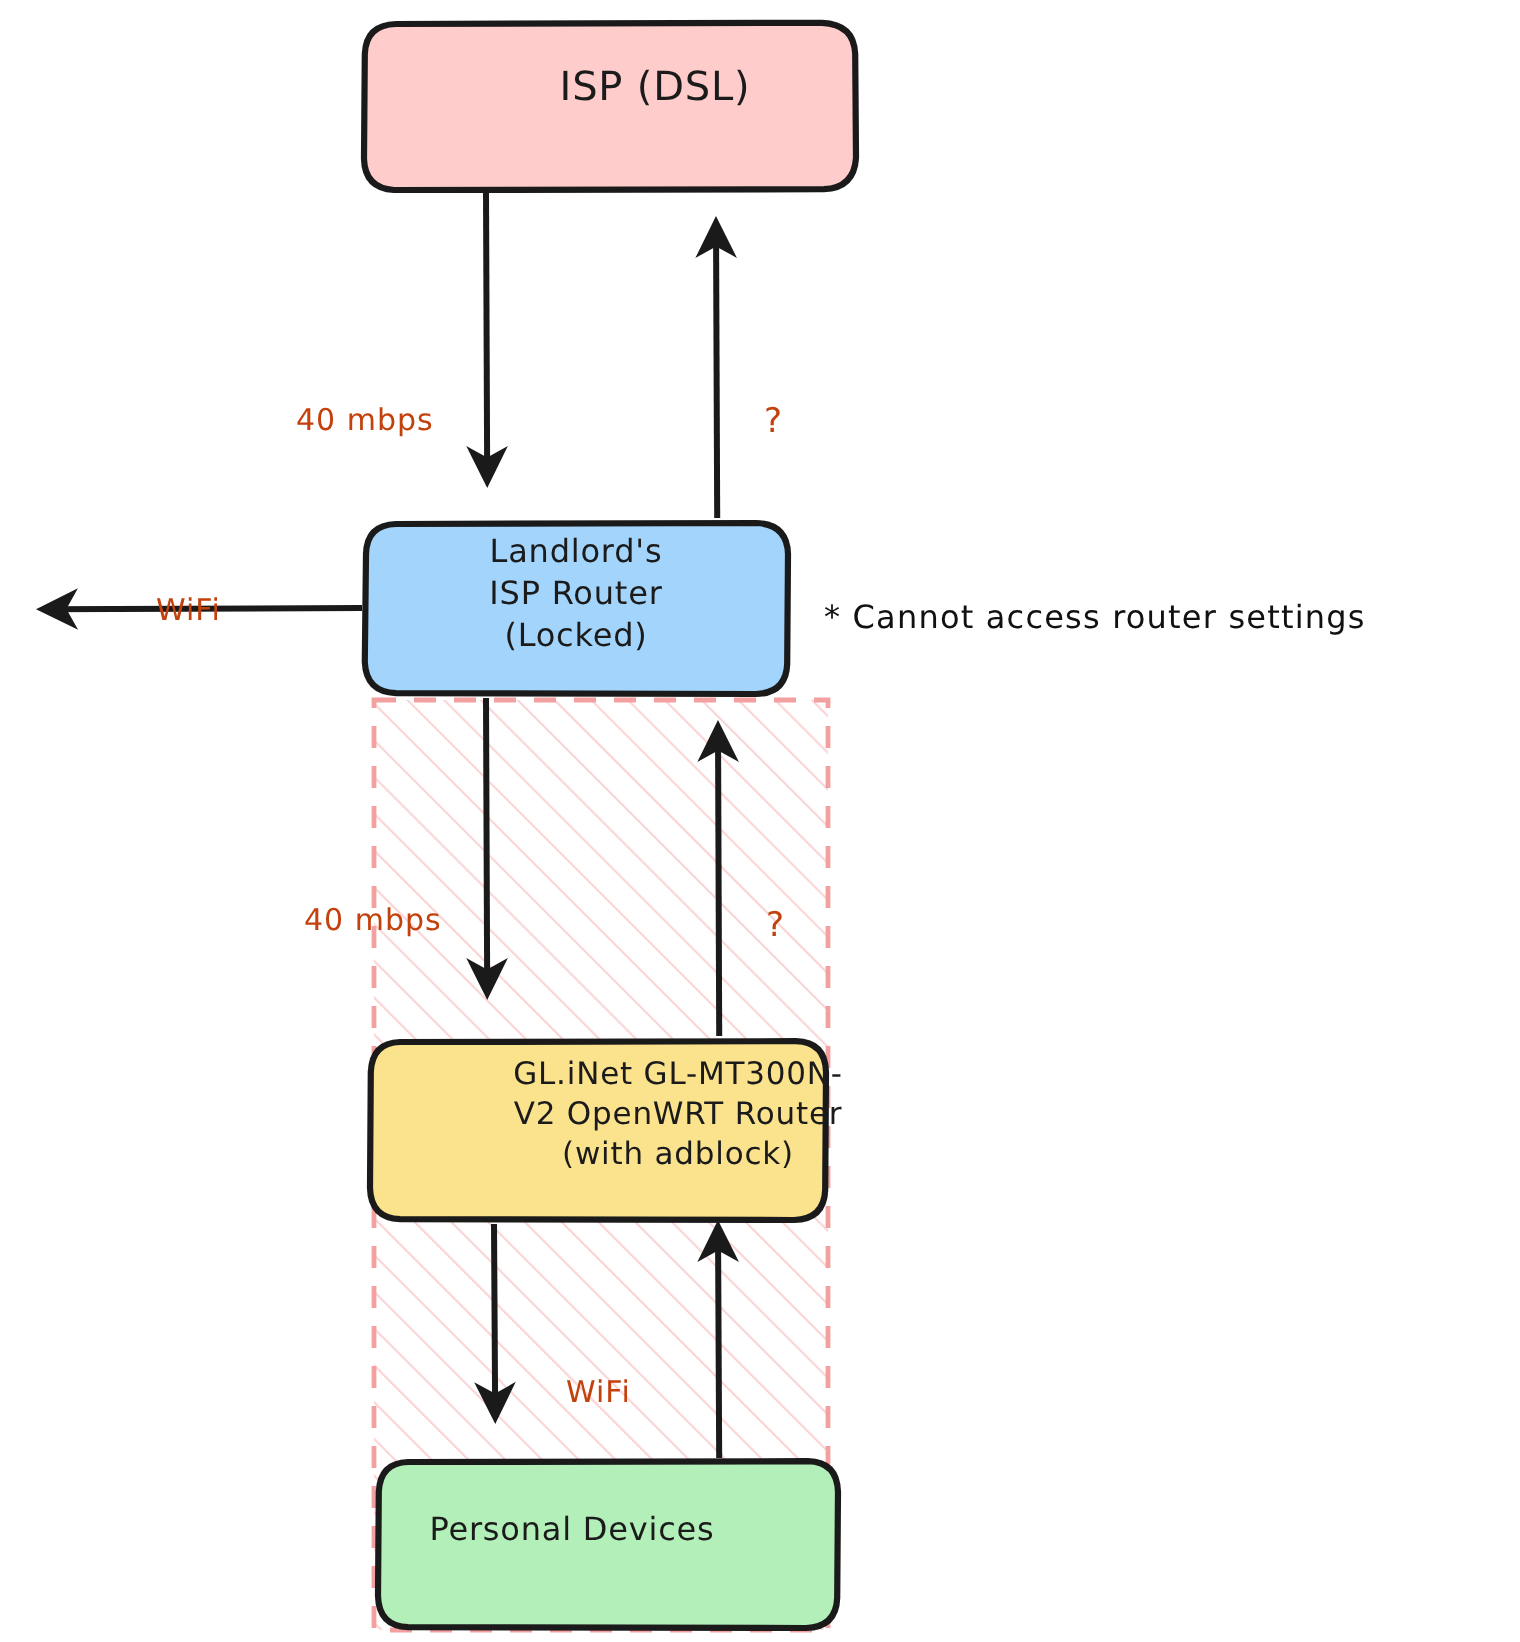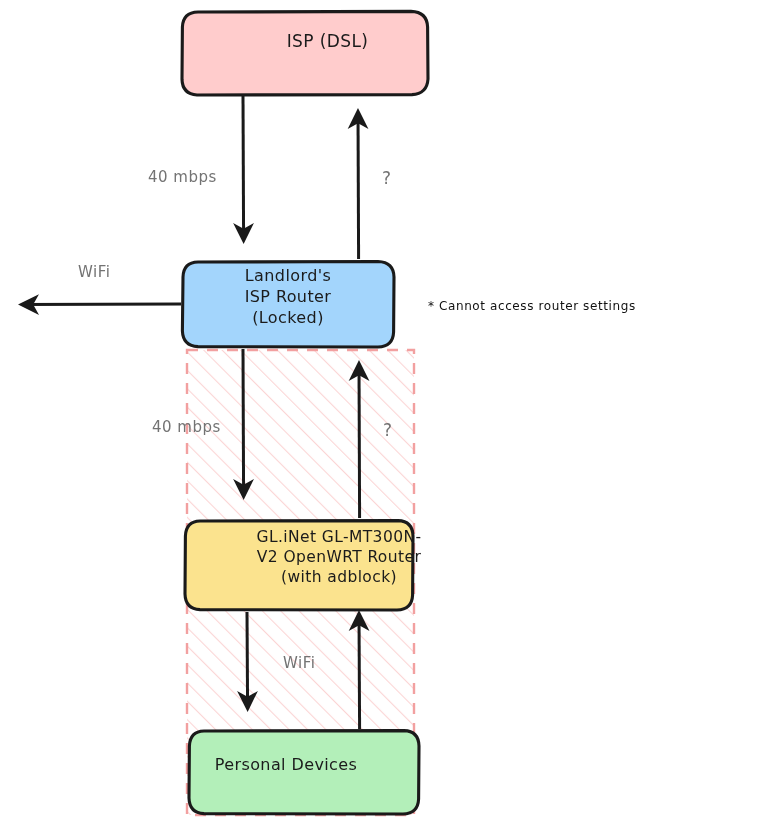--- a/index.html
+++ b/index.html
@@ -26,44 +26,45 @@
     text-align: center;
     color: #1b1b1b;
     font-family: "DejaVu Sans", sans-serif;
     line-height: 1.30;
     letter-spacing: 0.4px;
     white-space: pre-line;
     pointer-events: none;
   }
   .edge-label {
     position: absolute;
-    color: #737373;
+    color: #c2410c;
     font-family: "DejaVu Sans", sans-serif;
     letter-spacing: 0.5px;
     white-space: pre;
+    margin-top: 33px;
   }
   .note-label {
     position: absolute;
     color: #111111;
     font-family: "DejaVu Sans", sans-serif;
     letter-spacing: 0.6px;
     white-space: pre;
   }
-  .n-isp      { left:182px; top: 30px; width:291px; font-size:17px; }
+  .n-isp      { left:182px; top: 30px; width:291px; font-size:20px; }
   .n-landlord { left:182px; top:266px; width:212px; font-size:16px; }
   .n-openwrt  { left:185px; top:527px; width:228px; font-size:15.5px;padding-left:40px; }
   .n-personal { left:190px; top:755px; width:192px; font-size:16px; }
 
   .l-speed-top { left:148px; top:168px; font-size:15px; }
   .l-q-top     { left:382px; top:168px; font-size:17px; }
   .l-wifi-top  { left: 78px; top:263px; font-size:15px; }
   .l-speed-mid { left:152px; top:418px; font-size:15px; }
   .l-q-mid     { left:383px; top:420px; font-size:17px; }
   .l-wifi-bot  { left:283px; top:654px; font-size:15px; }
-  .l-note      { left:428px; top:299px; font-size:12px; }
+  .l-note      { left:412px; top:299px; font-size:16px; }
 </style>
 </head>
 <body>
 
 <svg id="diagram-canvas" viewBox="0 0 760 821">
   <defs>
     <pattern id="hatch" width="13" height="13" patternUnits="userSpaceOnUse" patternTransform="rotate(-45)">
       <line x1="0" y1="0" x2="0" y2="13" stroke="#fbd5d5" stroke-width="2.2"></line>
     </pattern>
     <marker id="arrowhead" viewBox="0 0 12 12" refX="9" refY="6" markerWidth="8" markerHeight="8" orient="auto-start-reverse">

